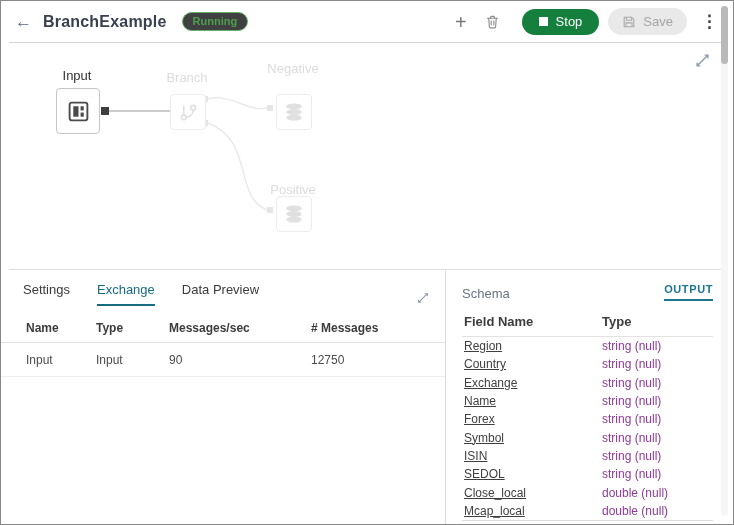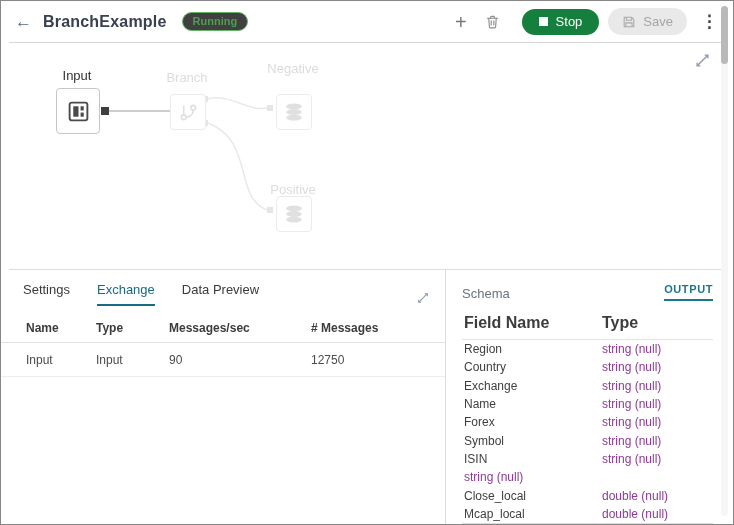--- a/index.html
+++ b/index.html
@@ -46,26 +46,26 @@
   .mhead, .mrow { display:grid; grid-template-columns:70px 73px 142px 1fr; padding-left:25px; align-items:center; }
   .mhead { height:28px; border-bottom:1px solid #e2e2e2; font-weight:700; font-size:12px; color:#3c3c3c; }
   .mrow { height:33px; border-bottom:1px solid #ededed; font-size:12px; color:#4b4b4b; }
   
   .panel-right { position:absolute; top:269px; left:444px; right:0; bottom:0;
     border-left:1px solid #dcdcdc; box-sizing:border-box; padding:0 20px 0 16px; }
   .schema-head { display:flex; justify-content:space-between; align-items:flex-end; padding-top:13px; }
   .schema-title { font-size:13px; color:#6a7380; }
   .schema-tab { font-size:11px; font-weight:700; color:#1b7690; letter-spacing:.6px;
     border-bottom:2px solid #1b7690; padding-bottom:4px; cursor:pointer; }
-  .shead { display:grid; grid-template-columns:138px 1fr; padding:13px 0 7px 2px; font-size:16px;
+  .shead { display:grid; grid-template-columns:138px 1fr; padding:13px 0 7px 2px; font-size:13px;
     font-weight:700; color:#3c3c3c; border-bottom:1px solid #e2e2e2; }
   .sbody { border-bottom:1px solid #dddddd; }
   .srow { display:grid; grid-template-columns:138px 1fr; height:18.3px; align-items:center;
     font-size:12px; padding-left:2px; }
-  .sname { color:#3f3f3f; }
+  .sname { color:#3f3f3f;text-decoration:underline; }
   .stype { color:#8e3a98; }
   .scrollbar { position:absolute; top:5px; right:5px; bottom:8px; width:7px; background:#f6f6f6; border-radius:4px; }
   .scroll-thumb { position:absolute; top:0; left:0; width:7px; height:58px; background:#b9b9b9; border-radius:4px; cursor:pointer; }
 </style>
 </head>
 <body>
 
 <div class="window">
 
   <div class="header">
@@ -221,20 +221,21 @@
         </div>
         <div class="srow">
           <div class="sname">Symbol</div>
           <div class="stype">string (null)</div>
         </div>
         <div class="srow">
           <div class="sname">ISIN</div>
           <div class="stype">string (null)</div>
         </div>
         <div class="srow">
+          <div class="sname">SEDOL</div>
           <div class="stype">string (null)</div>
         </div>
         <div class="srow">
           <div class="sname">Close_local</div>
           <div class="stype">double (null)</div>
         </div>
         <div class="srow">
           <div class="sname">Mcap_local</div>
           <div class="stype">double (null)</div>
         </div>

